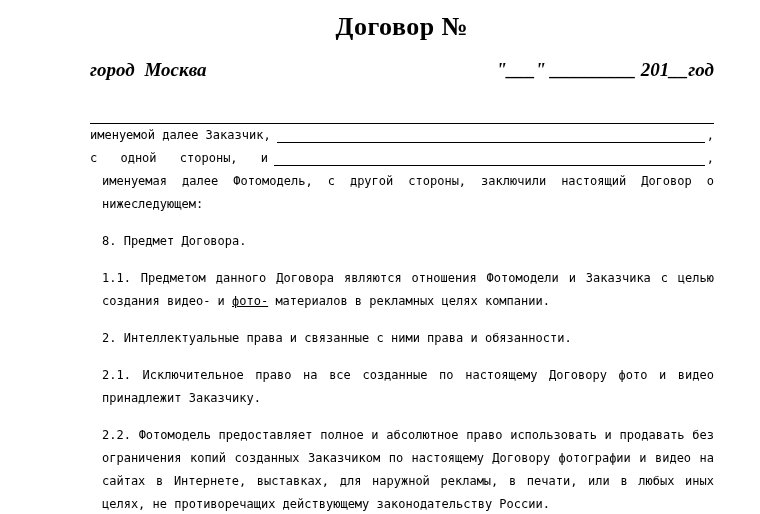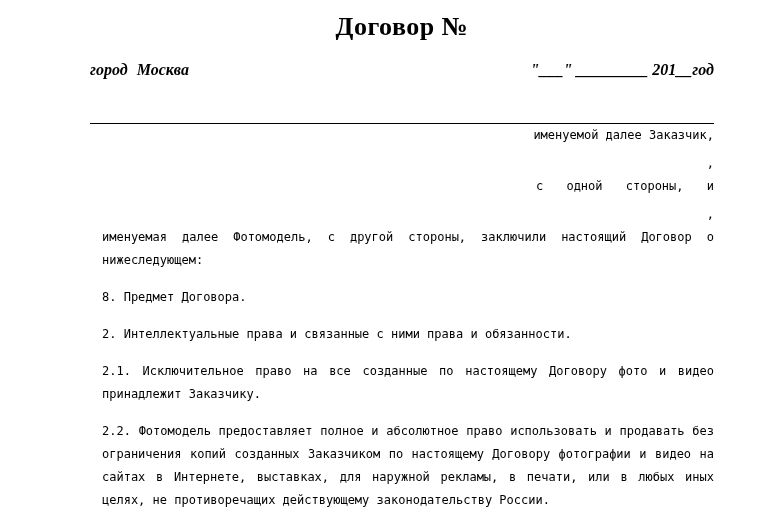--- a/index.html
+++ b/index.html
@@ -24,36 +24,35 @@
     letter-spacing: 0.5px;
   }
 
   .header-row {
     display: flex;
     justify-content: space-between;
     align-items: baseline;
     font-family: "Liberation Serif", serif;
     font-style: italic;
     font-weight: 700;
-    font-size: 16px;
+    font-size: 19px;
     line-height: 19px;
     margin-bottom: 28px;
   }
   .city { word-spacing: 5px; }
 
   .rule-blank {
     height: 17px;
     border-bottom: 1px solid #000;
   }
 
   .fill-line {
     display: flex;
     align-items: flex-end;
     line-height: 23px;
-    flex-direction: column;
   }
   .fill-line .text { white-space: nowrap; }
   .blank {
     flex: 1 1 auto;
     height: 1px;
     border-bottom: 1px solid #000;
     margin: 0 2px 4px 6px;
   }
   .spread { word-spacing: 16px; }
 
@@ -86,20 +85,21 @@
   <div class="fill-line">
     <span class="text spread">с одной стороны, и</span>
     <span class="blank"></span>
     <span>,</span>
   </div>
 
   <p class="para">именуемая далее Фотомодель, с другой стороны, заключили настоящий Договор о нижеследующем:</p>
 
   <p class="para">8. Предмет Договора.</p>
 
+  <p class="para"><span>1.1. Предметом данного Договора являются отношения Фотомодели и Заказчика с целью создания видео- и </span><span class="u">фото-</span><span> материалов в рекламных целях компании.</span></p>
 
   <p class="para">2. Интеллектуальные права и связанные с ними права и обязанности.</p>
 
   <p class="para">2.1. Исключительное право на все созданные по настоящему Договору фото и видео принадлежит Заказчику.</p>
 
   <p class="para">2.2. Фотомодель предоставляет полное и абсолютное право использовать и продавать без ограничения копий созданных Заказчиком по настоящему Договору фотографии и видео на сайтах в Интернете, выставках, для наружной рекламы, в печати, или в любых иных целях, не противоречащих действующему законодательству России.</p>
 
 </div>
 
 </body></html>

